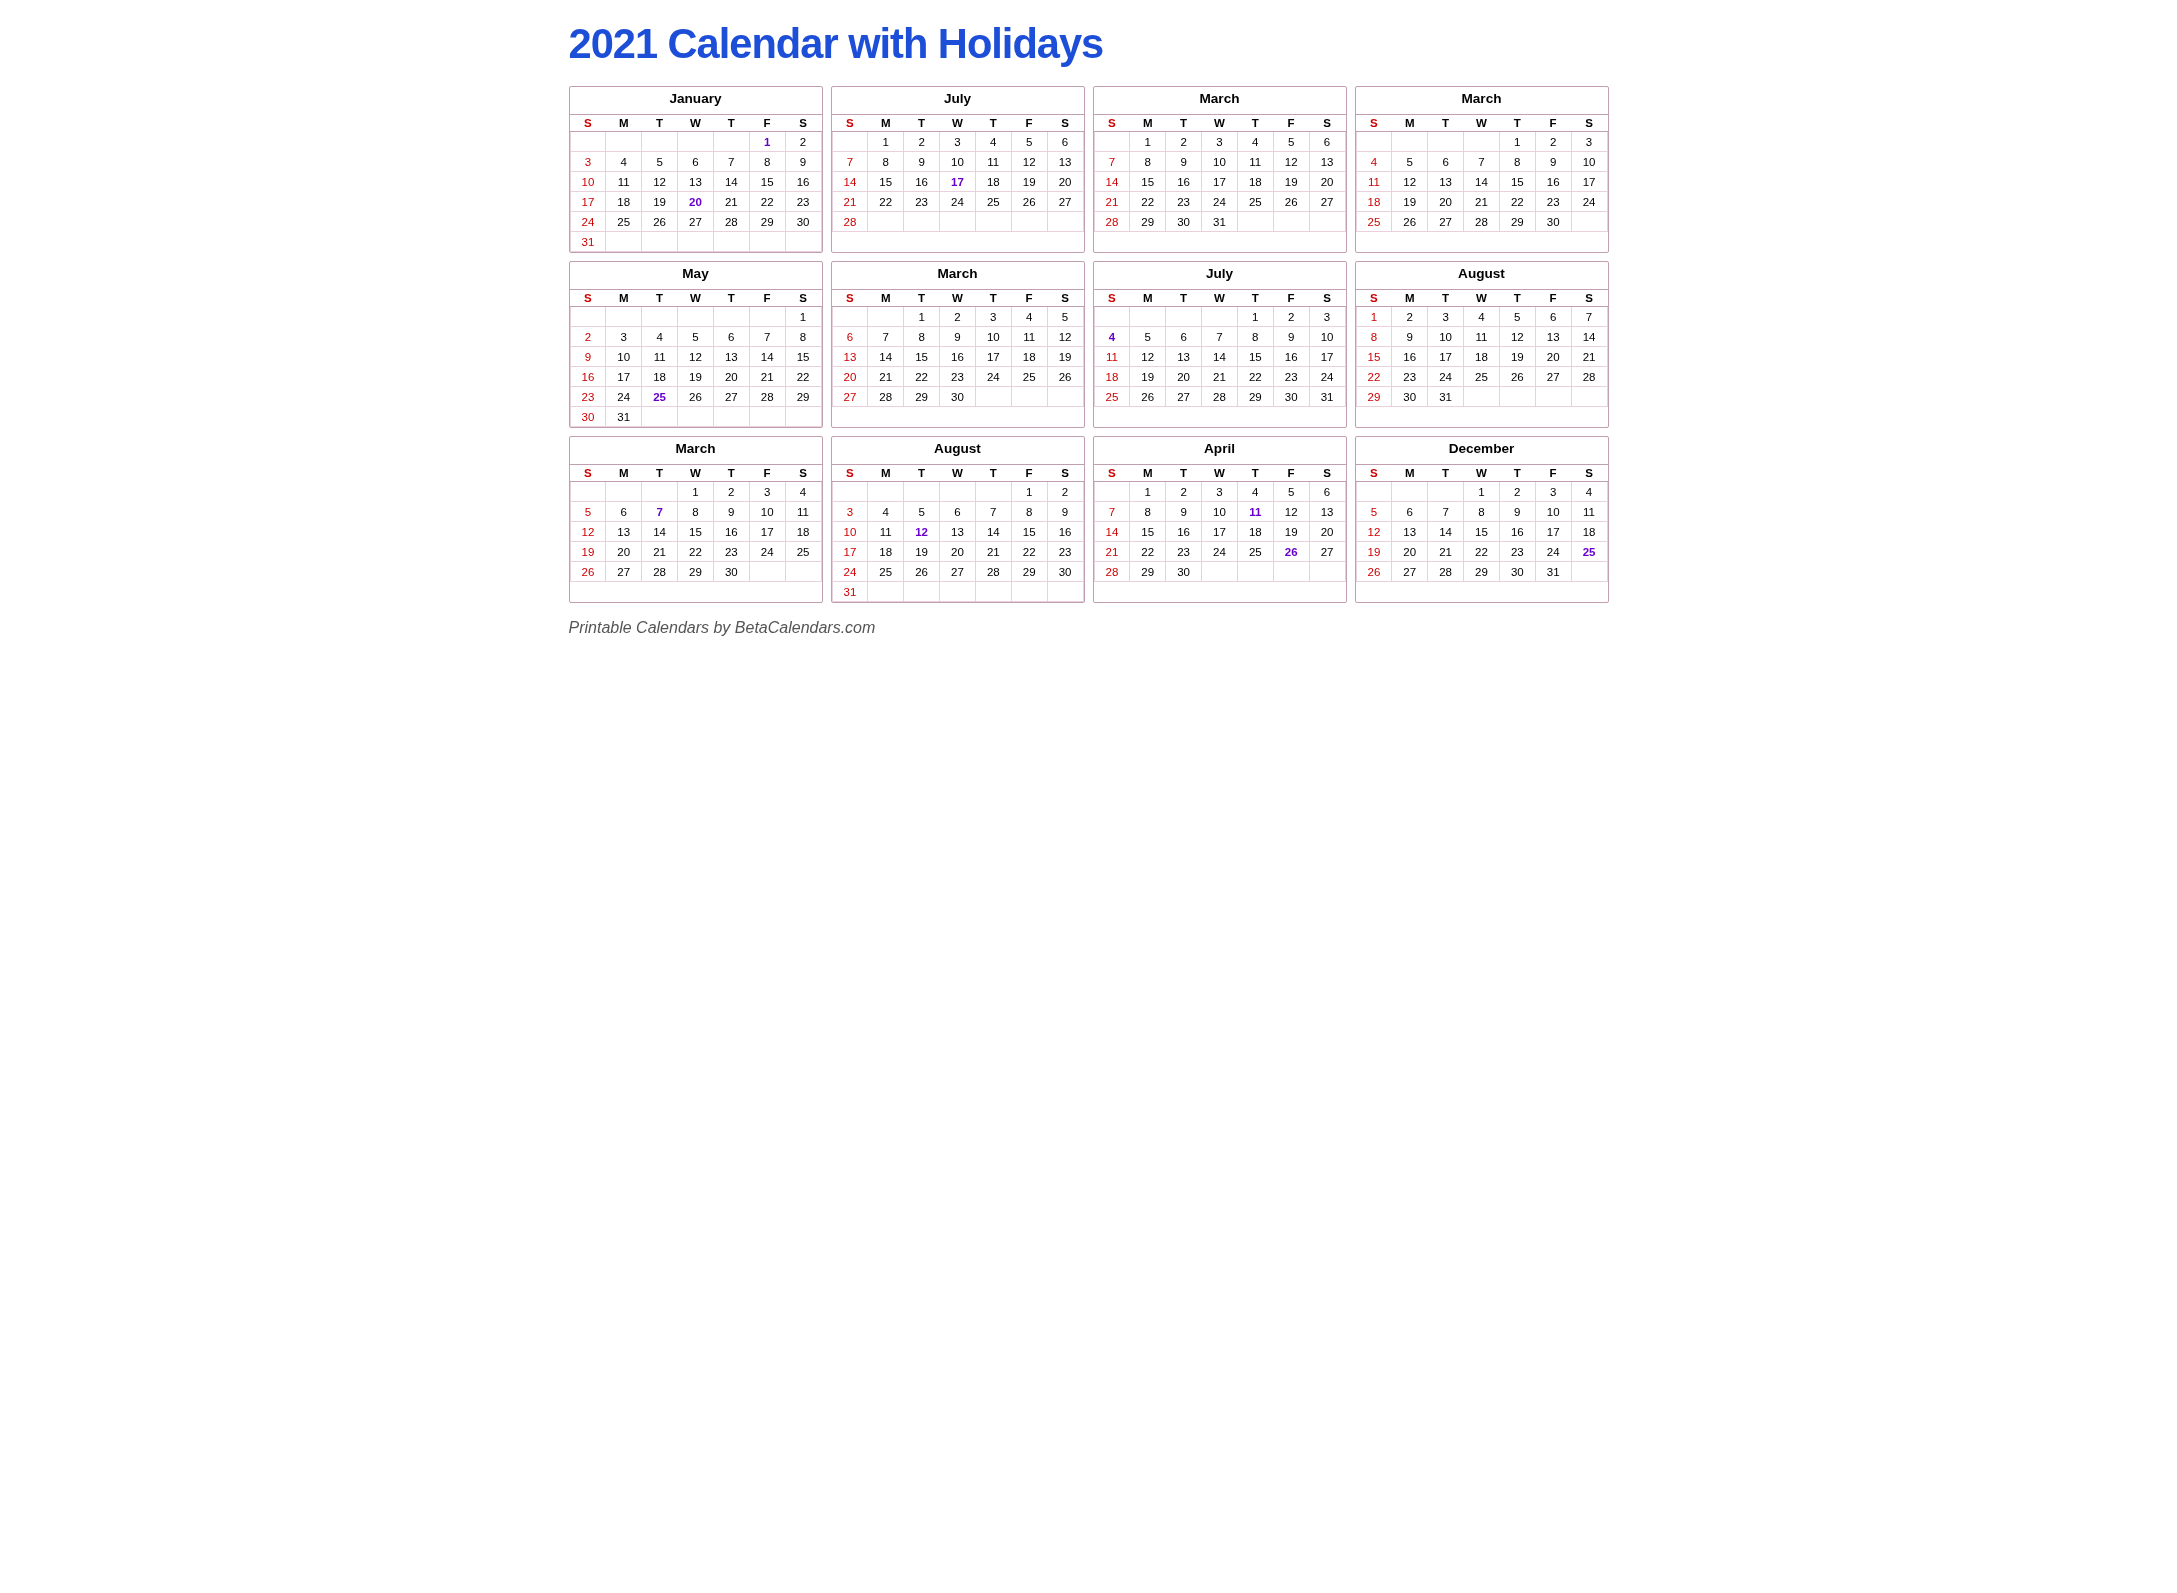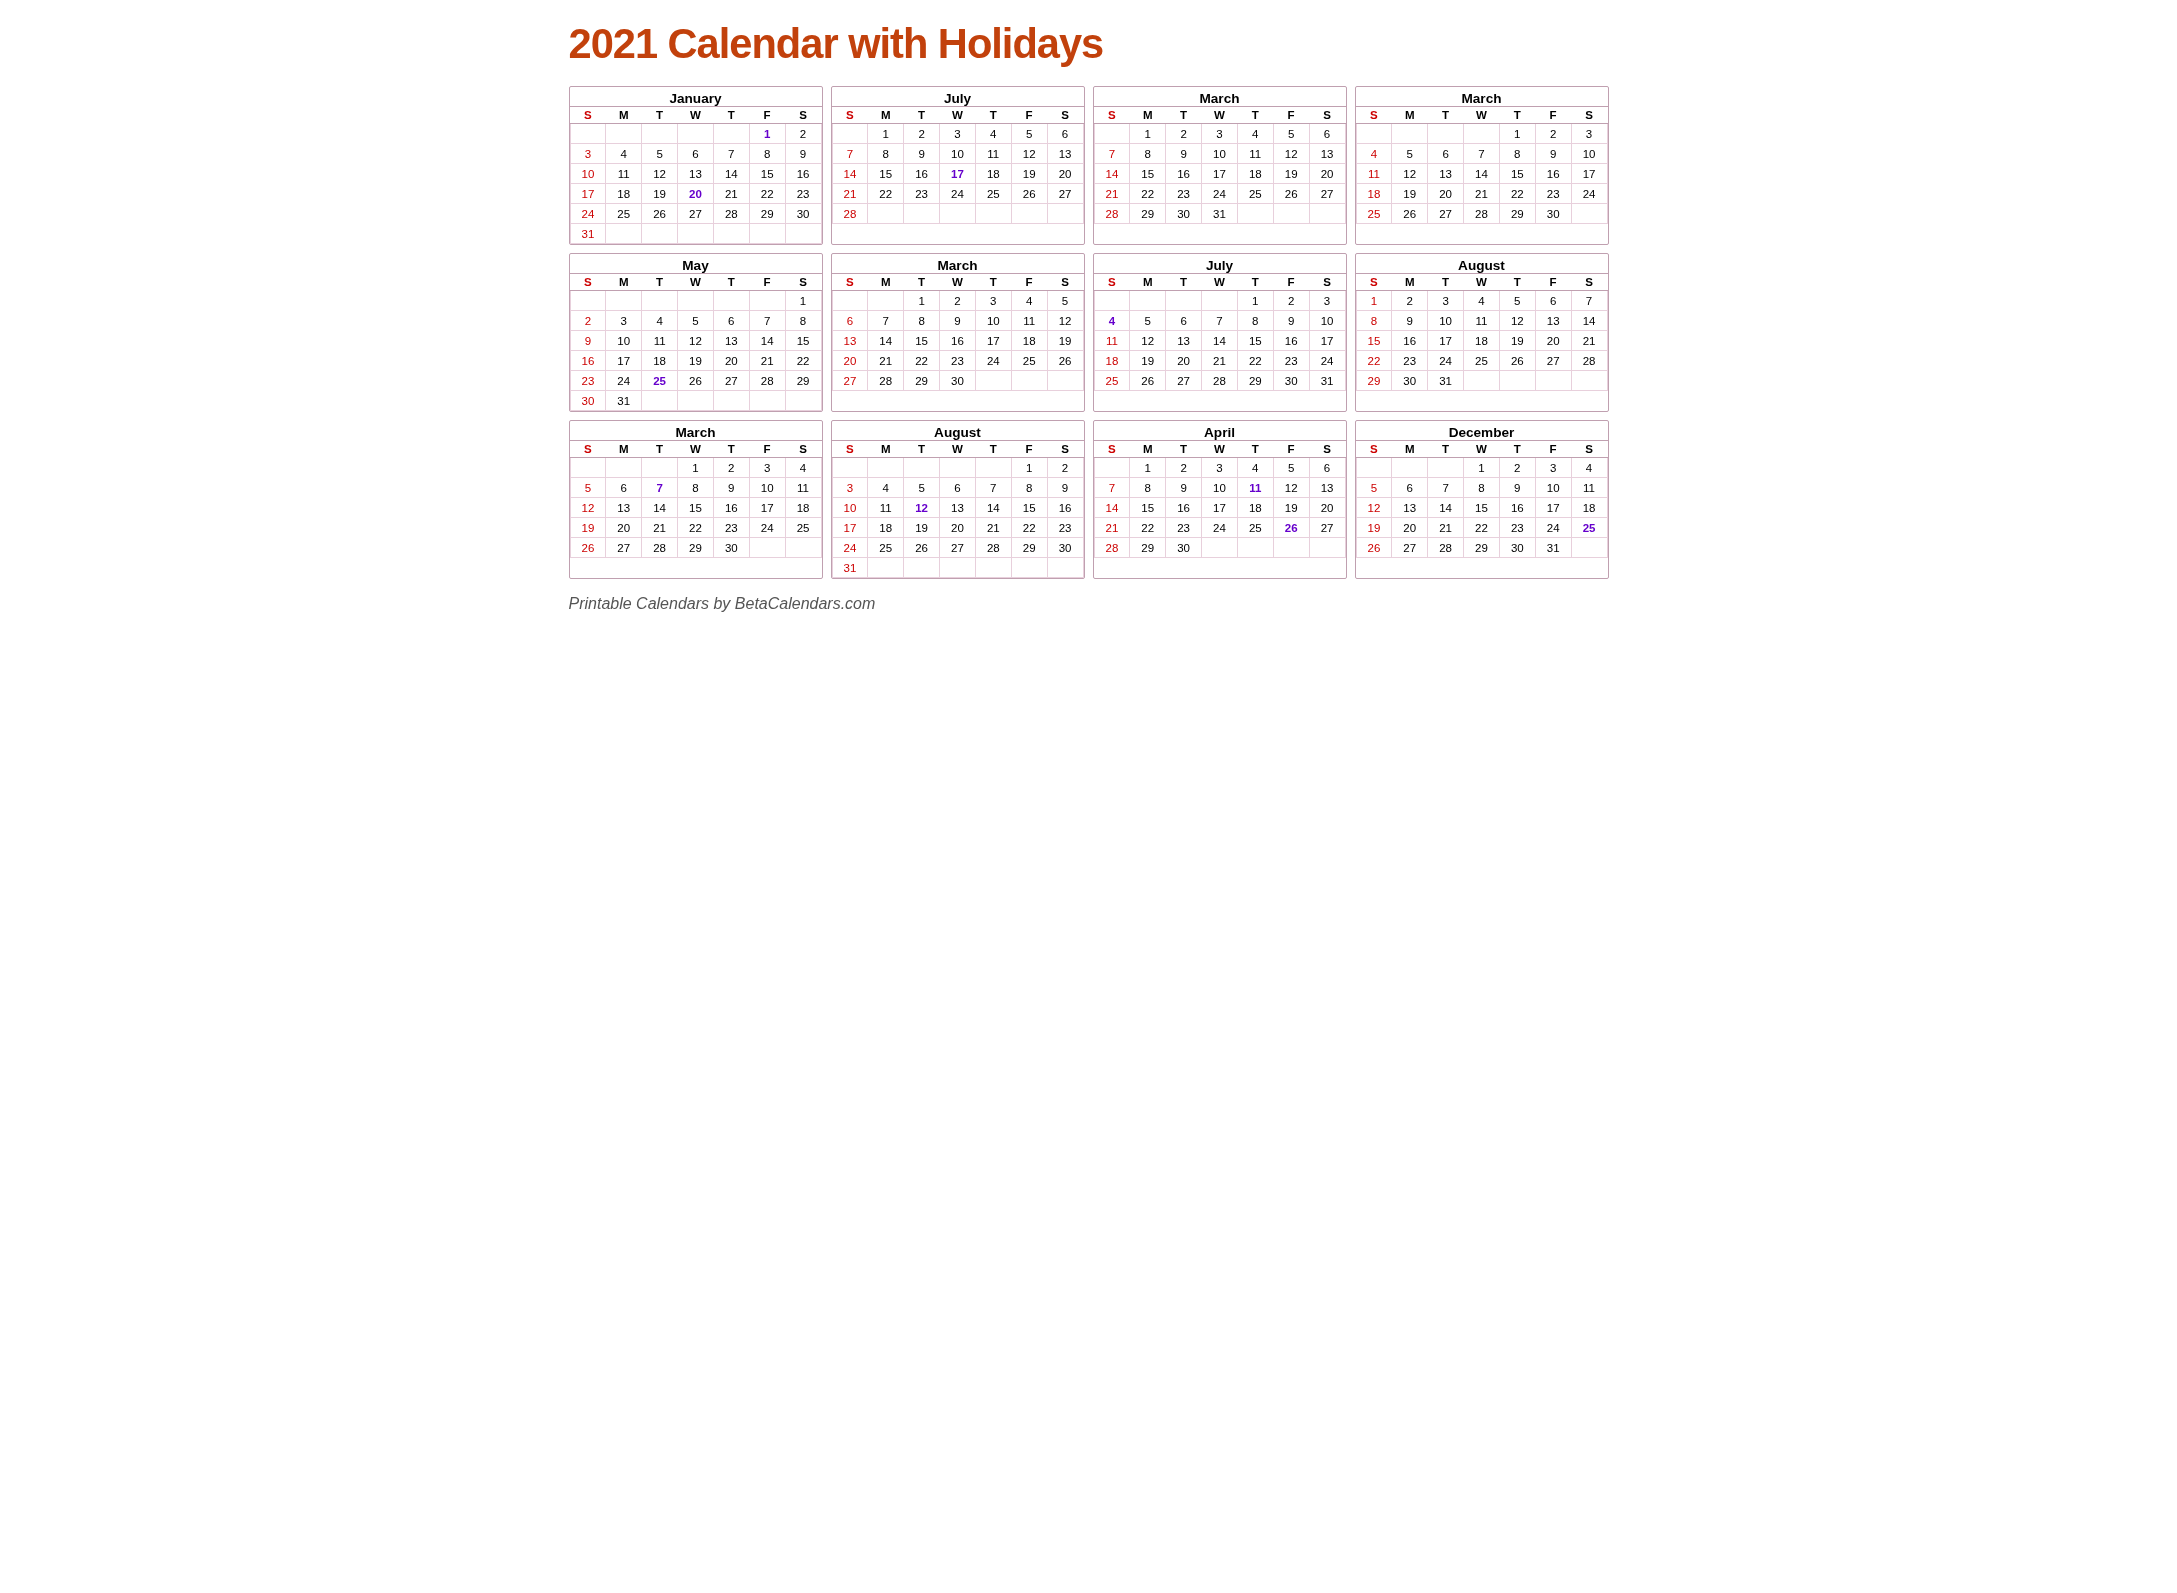--- a/index.html
+++ b/index.html
@@ -6,38 +6,38 @@
     body {
       background: #fff;
       font-family: Arial, sans-serif;
       padding: 20px 30px;
       max-width: 1100px;
       margin: 0 auto;
     }
     h1 {
       font-size: 2.6em;
       font-weight: 900;
-      color: #c2410c;
+      color: #1d4ed8;
       margin-bottom: 18px;
       letter-spacing: -1px;
     }
     .calendar-grid {
       display: grid;
       grid-template-columns: repeat(4, 1fr);
       gap: 8px;
     }
     .month-block {
       border: 1px solid #c0a0b0;
       border-radius: 2px;
     }
     .month-title {
       text-align: center;
       font-weight: bold;
       font-size: 0.85em;
-      padding: 4px 0 0;
+      padding: 4px 0 8px;
       border-bottom: 1px solid #c0a0b0;
       color: #000;
     }
     .cal-table {
       width: 100%;
       border-collapse: collapse;
       font-size: 0.72em;
     }
     .cal-table th {
       text-align: center;

